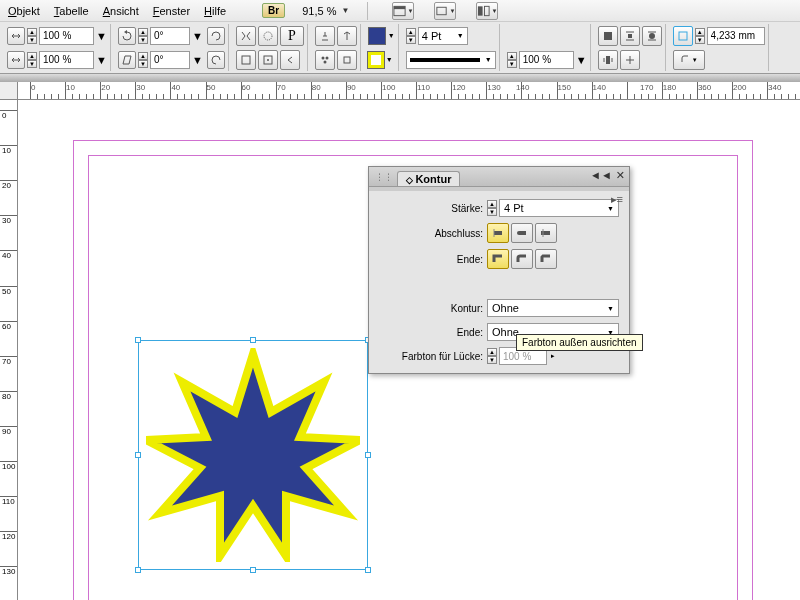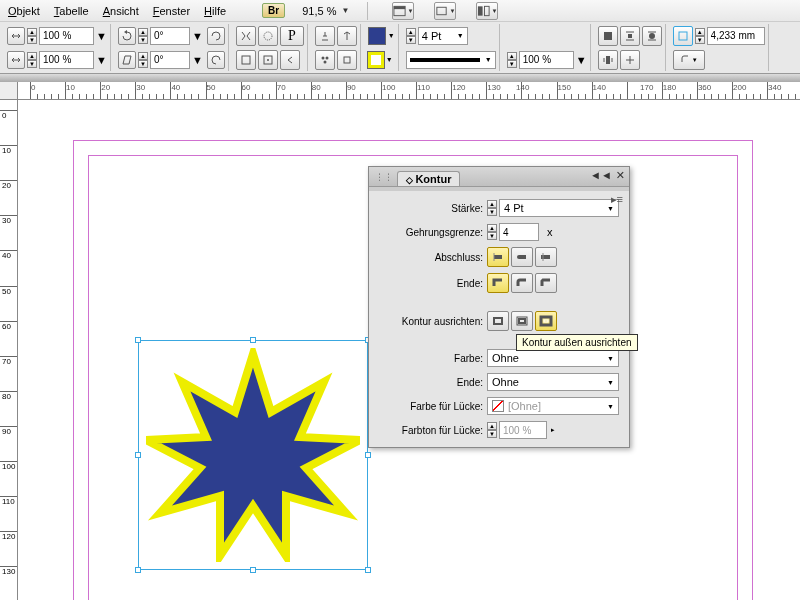--- a/index.html
+++ b/index.html
@@ -553,31 +553,20 @@
             <div>▲</div>
             <div>▼</div>
           </div>
         <div class="pdd" style="width:60px">
             <span>4 Pt</span>
             <span class="tri">▼</span>
           </div>
       </div>
     </div>
     <div class="prow">
-      <div class="plabel">Gehrungsgrenze:</div>
-      <div class="pval">
-        <div class="spinner">
-            <div>▲</div>
-            <div>▼</div>
-          </div>
-        <input class="pnum" value="4" style="">
-        <span style="margin-left:6px">x</span>
-      </div>
-    </div>
-    <div class="prow">
       <div class="plabel">Abschluss:</div>
       <div class="pval iconset">
         <div class="ib sel">
             <svg width="14" height="12">
               <rect x="3" y="4" width="8" height="4" fill="#555"></rect>
               <line x1="3" y1="2" x2="3" y2="10" stroke="#888"></line>
             </svg>
           </div>
         <div class="ib">
             <svg width="14" height="12">
@@ -607,78 +596,46 @@
             </svg>
           </div>
         <div class="ib">
             <svg width="14" height="12">
               <path d="M3 9 L3 4 L4 3 L11 3" stroke="#555" stroke-width="3" fill="none"></path>
             </svg>
           </div>
       </div>
     </div>
     <div style="height:6px"></div>
-    <div class="prow">
-      <div class="plabel">Kontur ausrichten:</div>
-      <div class="pval iconset">
-        <div class="ib">
-            <svg width="14" height="12">
-              <rect x="3" y="3" width="8" height="6" fill="none" stroke="#555" stroke-width="2"></rect>
-            </svg>
-          </div>
-        <div class="ib">
-            <svg width="14" height="12">
-              <rect x="2" y="2" width="10" height="8" fill="none" stroke="#555"></rect>
-              <rect x="4" y="4" width="6" height="4" fill="none" stroke="#555" stroke-width="2"></rect>
-            </svg>
-          </div>
-        <div class="ib sel">
-            <svg width="14" height="12">
-              <rect x="2" y="2" width="10" height="8" fill="none" stroke="#555" stroke-width="3"></rect>
-              <rect x="5" y="5" width="4" height="2" fill="none" stroke="#fff"></rect>
-            </svg>
-          </div>
-      </div>
-    </div>
     <div style="height:6px"></div>
     <div class="prow">
-      <div class="plabel">Farbe:</div>
+      <div class="plabel">Kontur:</div>
       <div class="pval">
           <div class="pdd">
             <span>Ohne</span>
             <span class="tri">▼</span>
           </div>
         </div>
     </div>
     <div class="prow">
       <div class="plabel">Ende:</div>
       <div class="pval">
           <div class="pdd">
             <span>Ohne</span>
             <span class="tri">▼</span>
           </div>
         </div>
     </div>
     <div class="prow">
-      <div class="plabel">Farbe für Lücke:</div>
-      <div class="pval">
-          <div class="pdd">
-            <span style="width:12px;height:12px;border:1px solid #888;background:linear-gradient(135deg,#fff 45%,#f00 45%,#f00 55%,#fff 55%);display:inline-block;margin-right:4px"></span>
-            <span class="disabled">[Ohne]</span>
-            <span class="tri">▼</span>
-          </div>
-        </div>
-    </div>
-    <div class="prow">
       <div class="plabel">Farbton für Lücke:</div>
       <div class="pval">
         <div class="spinner">
             <div>▲</div>
             <div>▼</div>
           </div>
         <input class="pnum disabled" style="width: 48px; color: rgb(153, 153, 153);" disabled="" value="100 %">
         <span style="font-size:7px;margin-left:2px">▸</span>
       </div>
     </div>
   </div>
 </div>
 
-<div class="tooltip">Kontur außen ausrichten</div>
+<div class="tooltip">Farbton außen ausrichten</div>
 
 </body></html>

